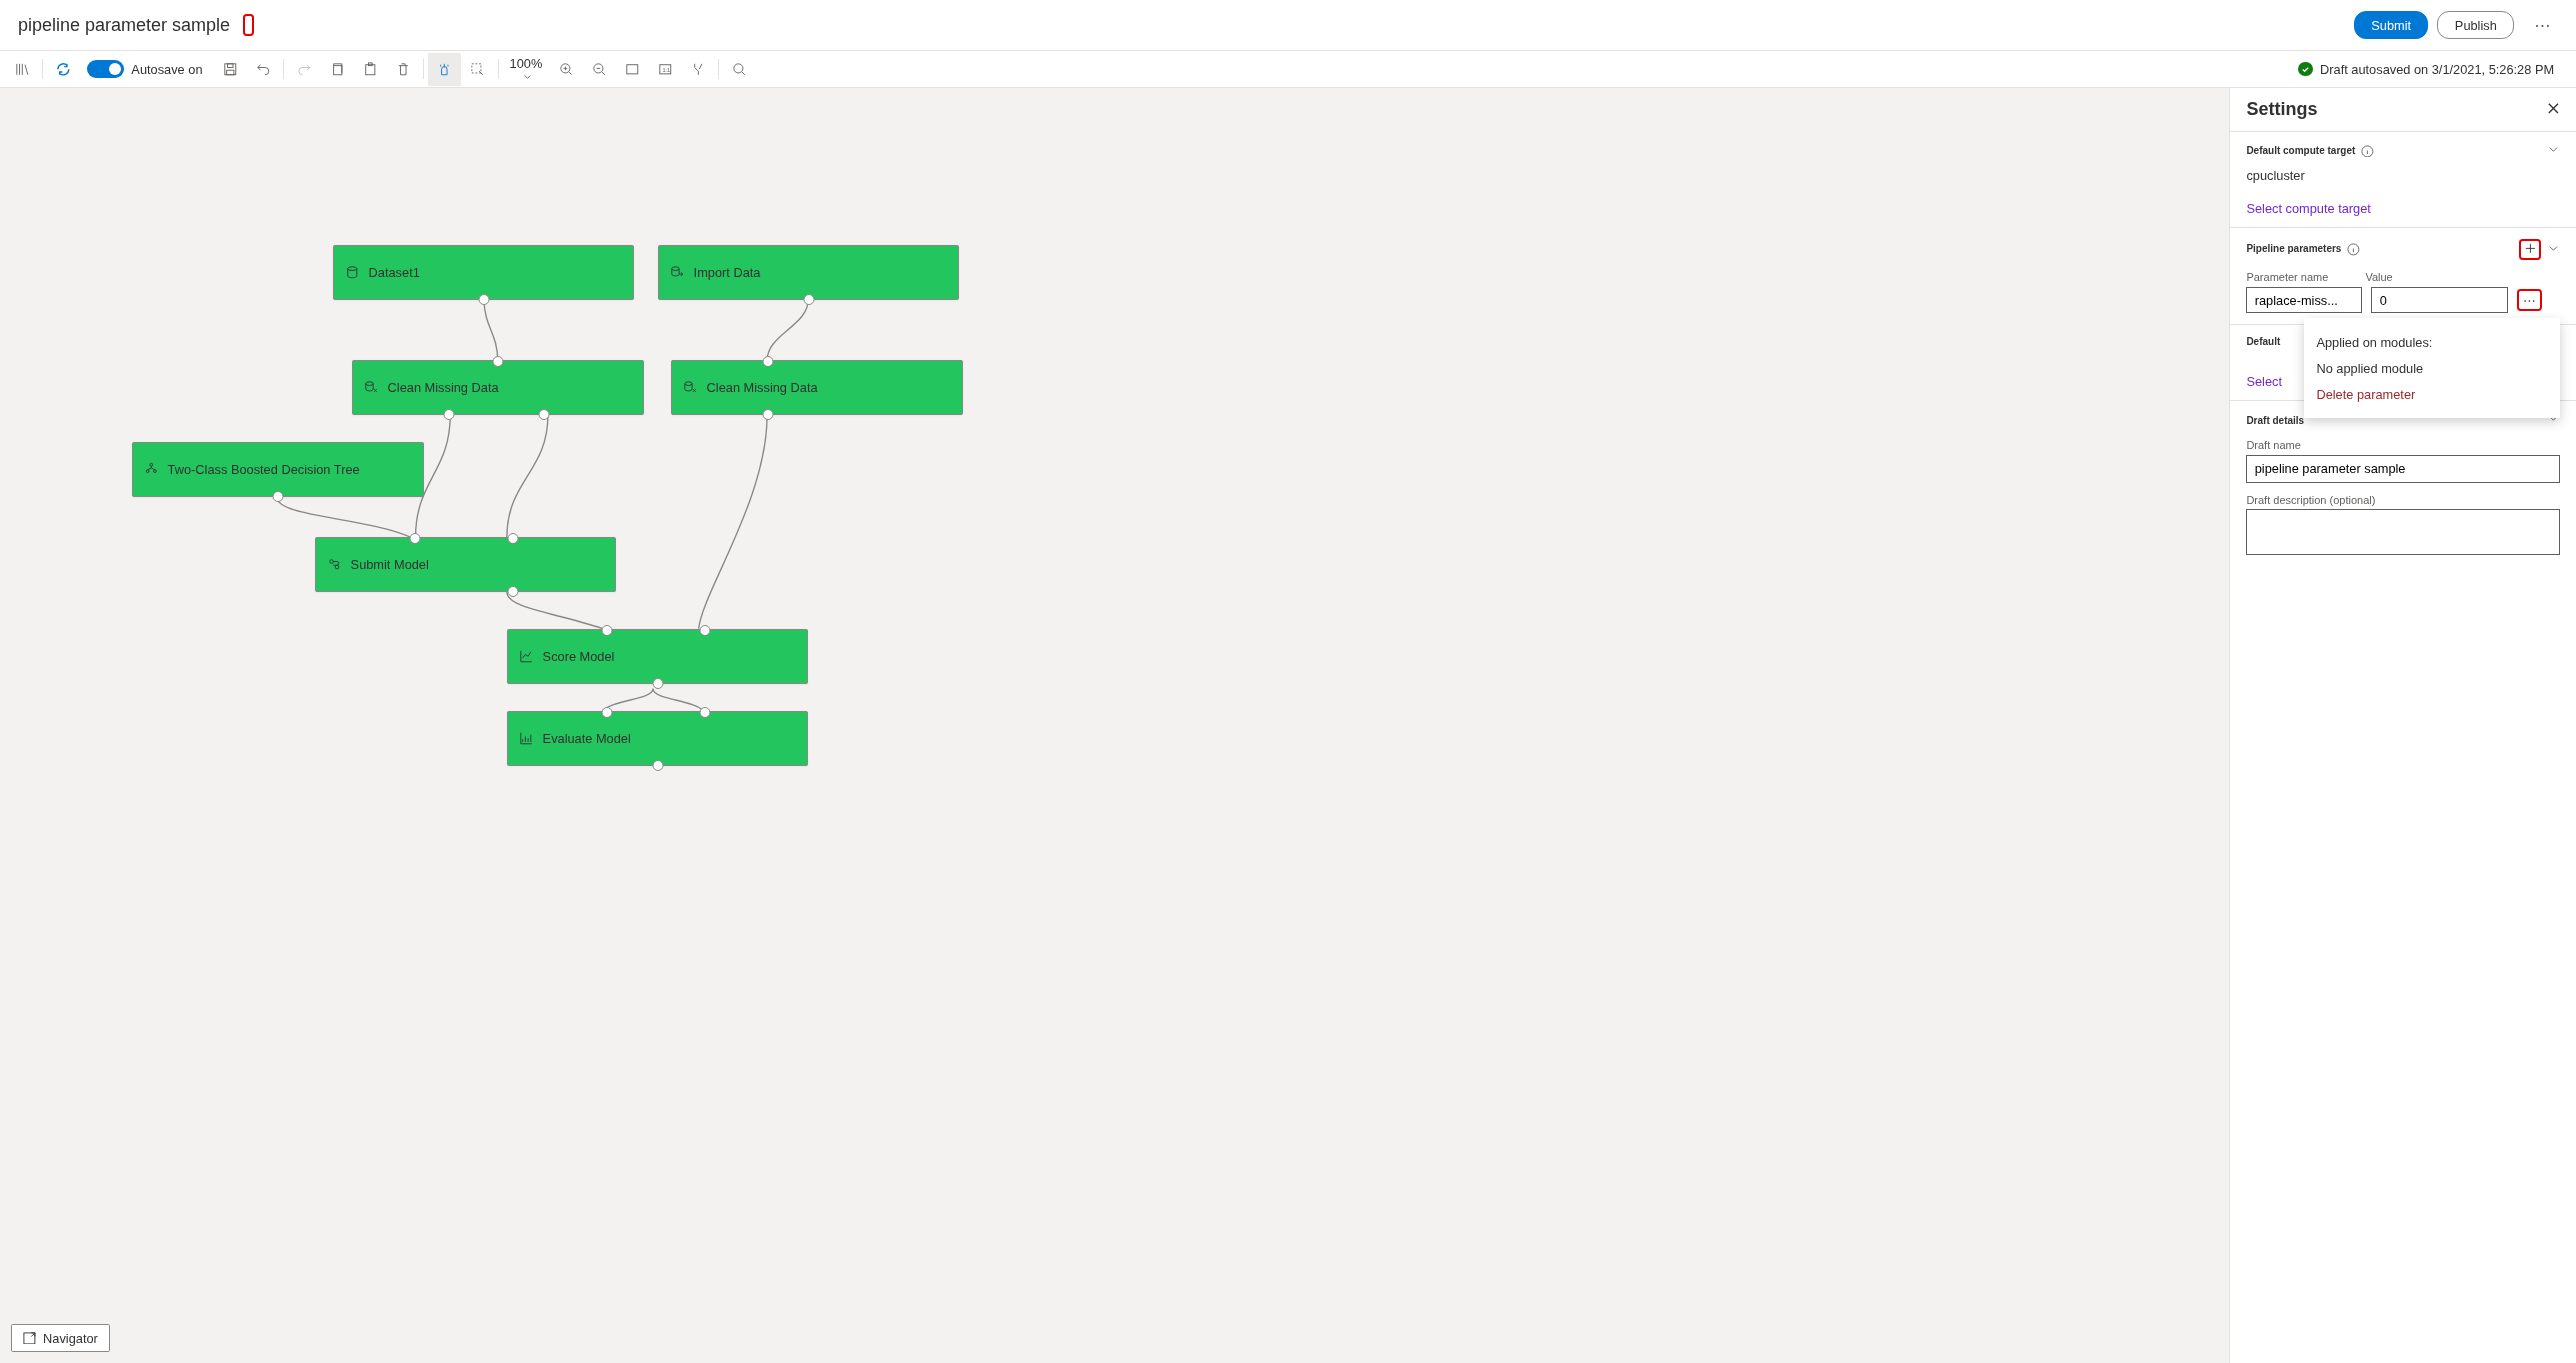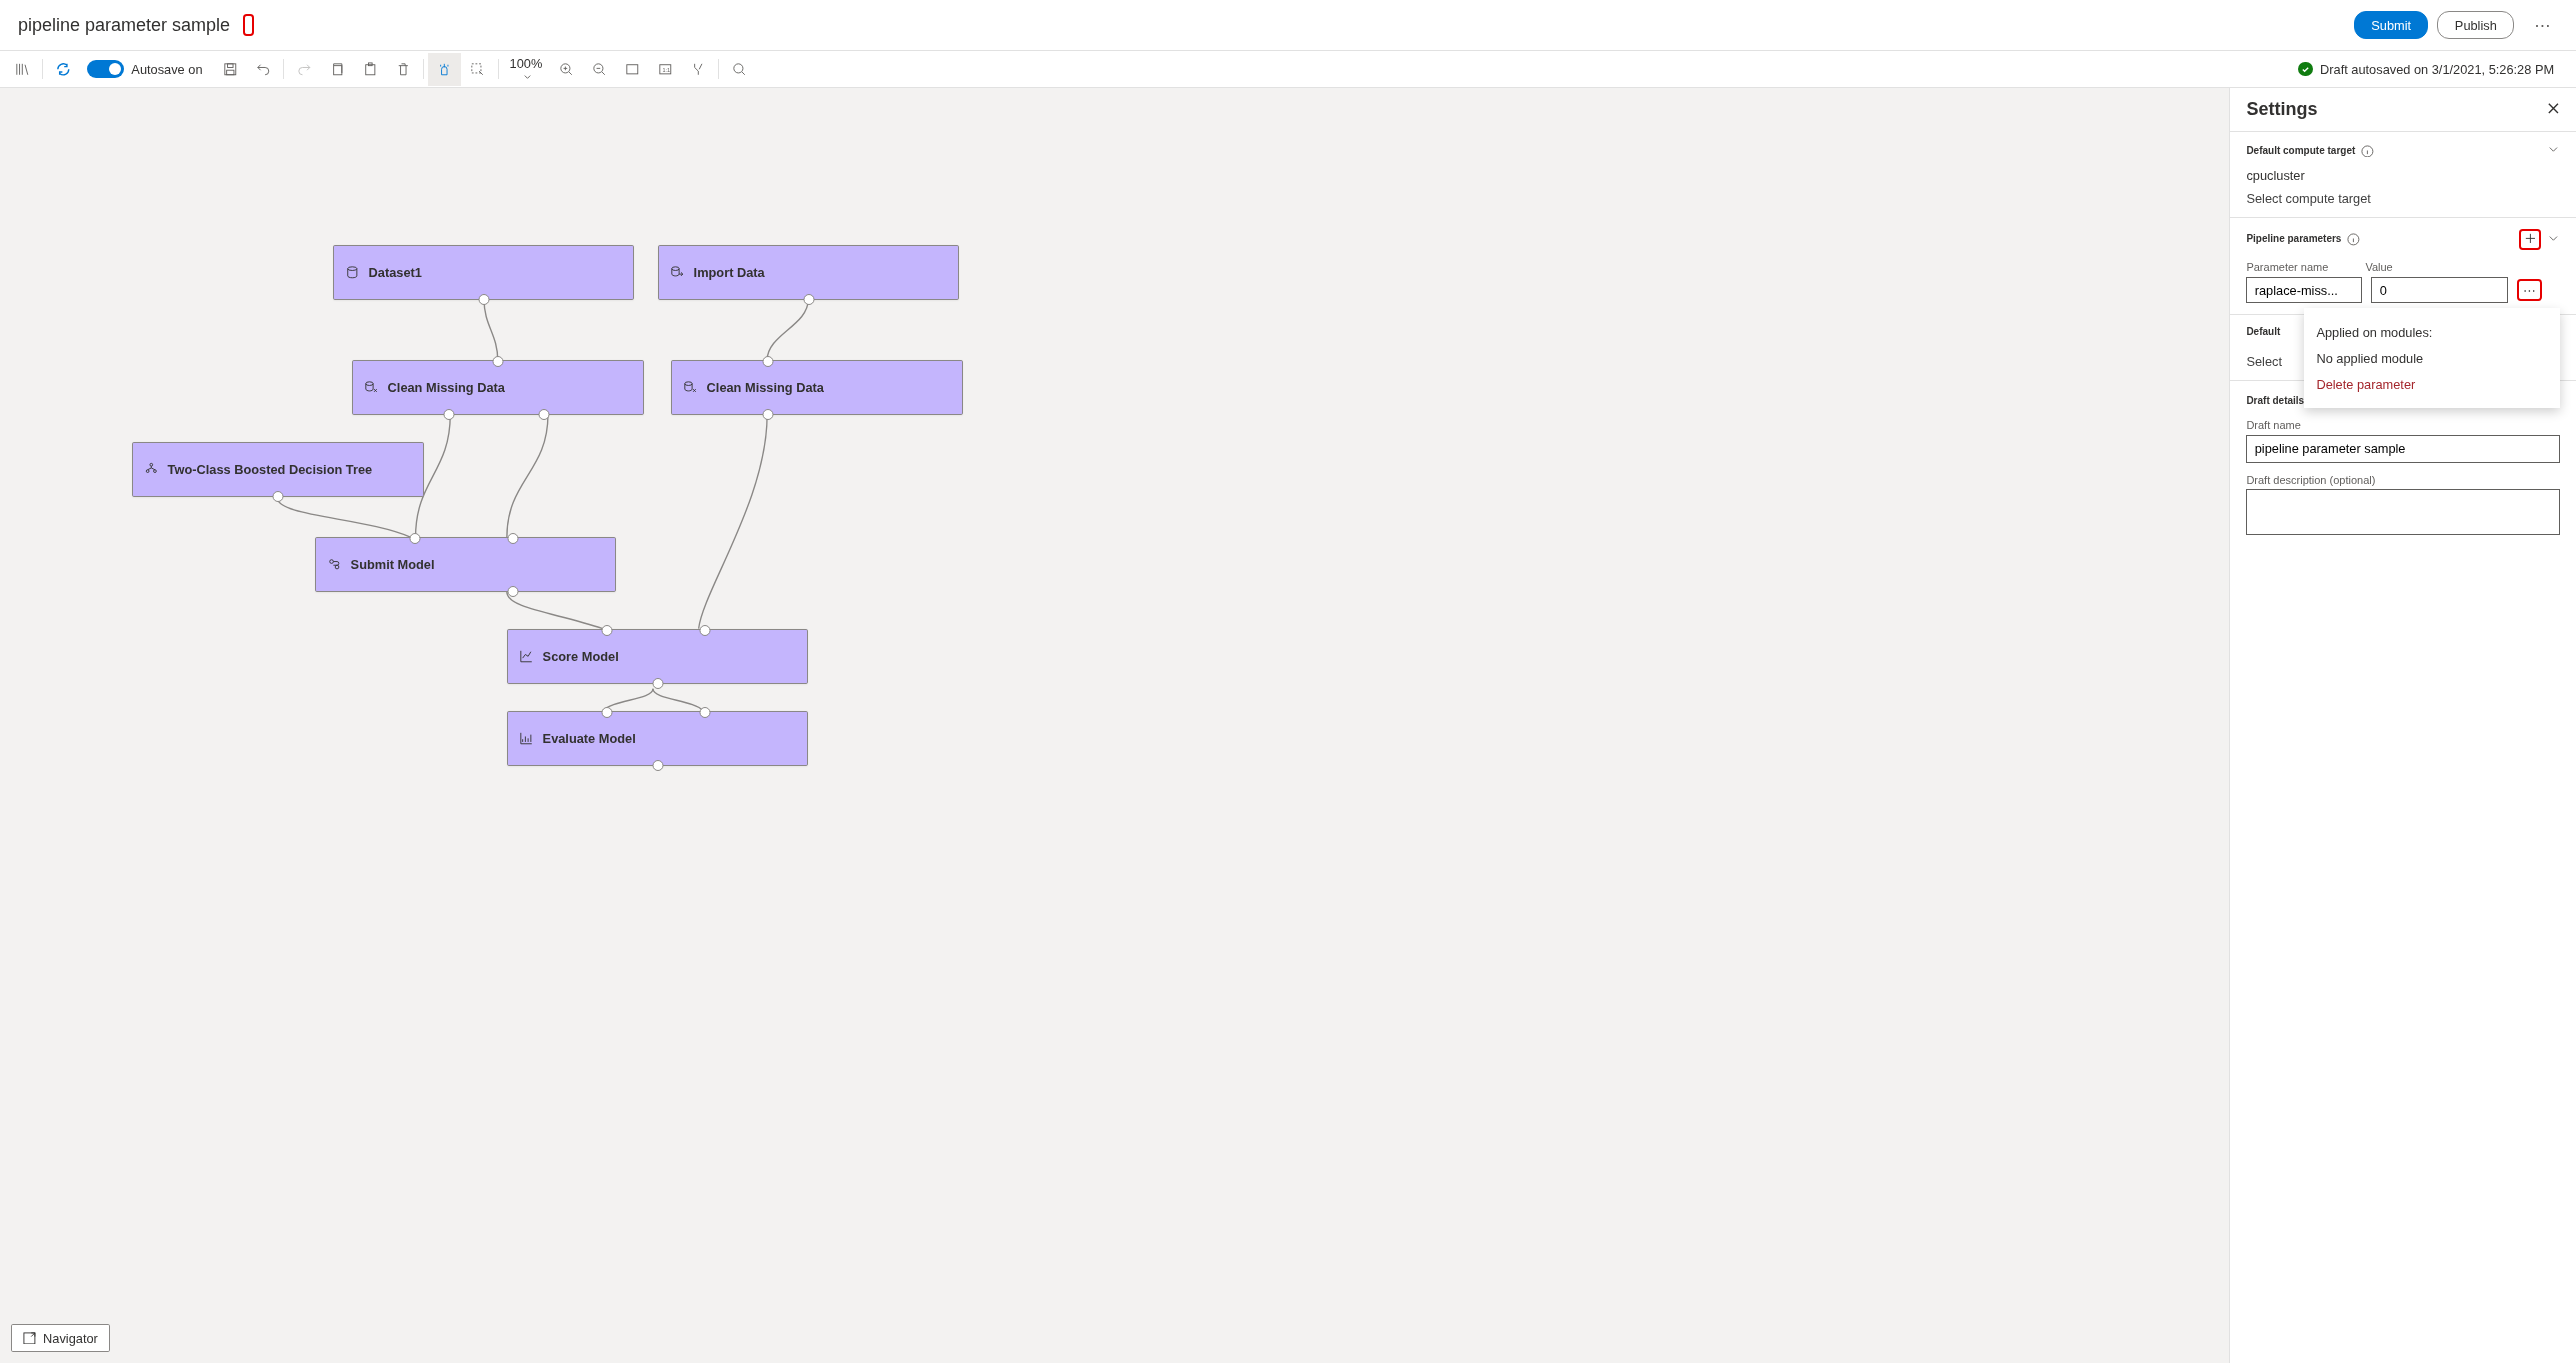--- a/index.html
+++ b/index.html
@@ -23,39 +23,39 @@
 .autosave-label { margin-right: 11px; color: #323130; }
 .zoom { display: flex; align-items: center; margin: 0 7.3px; flex-direction: column; }
 .tb-active { background: #edebe9; }
 .status { display: flex; align-items: center; margin-left: auto; padding-right: 16.4px; color: #323130; }
 .status-dot { width: 14.6px; height: 14.6px; background: #107c10; border-radius: 50%; display: inline-flex; align-items:center; justify-content:center; margin-right: 7.3px; }
 .status-dot svg { width:9px; height:9px; }
 
 .main { display: flex; height: calc(100vh - 88px); }
 .canvas { flex: 1; background: #f3f2f1; position: relative; overflow: hidden; }
 
-.node { position: absolute; background: #c4b5fd; border: 0.9px solid #8a8886; border-radius: 1.8px; display: flex; align-items: center; padding: 4px 11px; font-size: 12.8px; font-weight: 700; color: #323130; box-shadow: 0 0.9px 1.8px rgba(0,0,0,0.05); }
+.node { position: absolute; background: #22c55e; border: 0.9px solid #8a8886; border-radius: 1.8px; display: flex; align-items: center; padding: 4px 11px; font-size: 12.8px; font-weight: 400; color: #323130; box-shadow: 0 0.9px 1.8px rgba(0,0,0,0.05); }
 .node-icon { margin-right: 9px; display: inline-flex; }
 .node-icon svg { width: 14.6px; height: 14.6px; }
 .port { position: absolute; width: 11px; height: 11px; background: #fff; border: 0.9px solid #8a8886; border-radius: 50%; }
 
 .navigator { position: absolute; bottom: 11px; left: 11px; background: #fff; border: 0.9px solid #8a8886; border-radius: 1.8px; padding: 5.5px 11px; display: flex; align-items: center; cursor: pointer; }
 .navigator svg { width:12.8px; height:12.8px; margin-right:7.3px; }
 
 .panel { width: 347px; background: #fff; border-left: 0.9px solid #e1e1e1; overflow-y: auto; }
 .panel-header { display: flex; align-items: center; justify-content: space-between; padding: 11px 16.4px; }
 .panel-header h2 { font-size: 18px; font-weight: 600; }
 .close-x { cursor: pointer; }
 .section { border-top: 0.9px solid #e1e1e1; padding: 11px 16.4px; }
 .section-head { display: flex; align-items: center; justify-content: space-between; }
 .section-title { font-weight: 600; font-size: 10px; display:flex; align-items:flex-start; }
 .info-ic { margin-left: 5.5px; color: #605e5c; display:inline-flex; }
 .chev { cursor: pointer; color: #605e5c; }
 .sec-body { padding-top: 9px; }
-.link { color: #404040; cursor: pointer; margin-top: 8px; display: inline-block; }
+.link { color: #6d28d9; cursor: pointer; margin-top: 18px; display: inline-block; }
 .pp-head-actions { display: flex; align-items: center; gap: 5.5px; }
 .add-box { border: 2.7px solid #e60000; border-radius: 3.7px; padding: 0.9px 2.7px; display:inline-flex; }
 .param-labels { display:flex; gap:9px; margin-top:11px; font-size:11px; color:#605e5c; }
 .param-labels span:first-child { width: 110px; }
 .param-row { display:flex; gap:9px; align-items:center; margin-top:3.7px; position:relative; }
 .param-input { border:0.9px solid #605e5c; padding:4.6px 7.3px; font-size:12.8px; }
 .param-name { width:116px; overflow:hidden; white-space:nowrap; text-overflow:ellipsis; }
 .param-val { width:137px; }
 .param-more { border:2.7px solid #e60000; border-radius:3.7px; padding:1.8px 3.7px; font-size:12.8px; cursor:pointer; }
 .popup { position:absolute; top:-33px; right:0; width:256px; background:#fff; box-shadow:0 3.7px 11px rgba(0,0,0,0.2); z-index:10; padding:11px 12.8px; }

